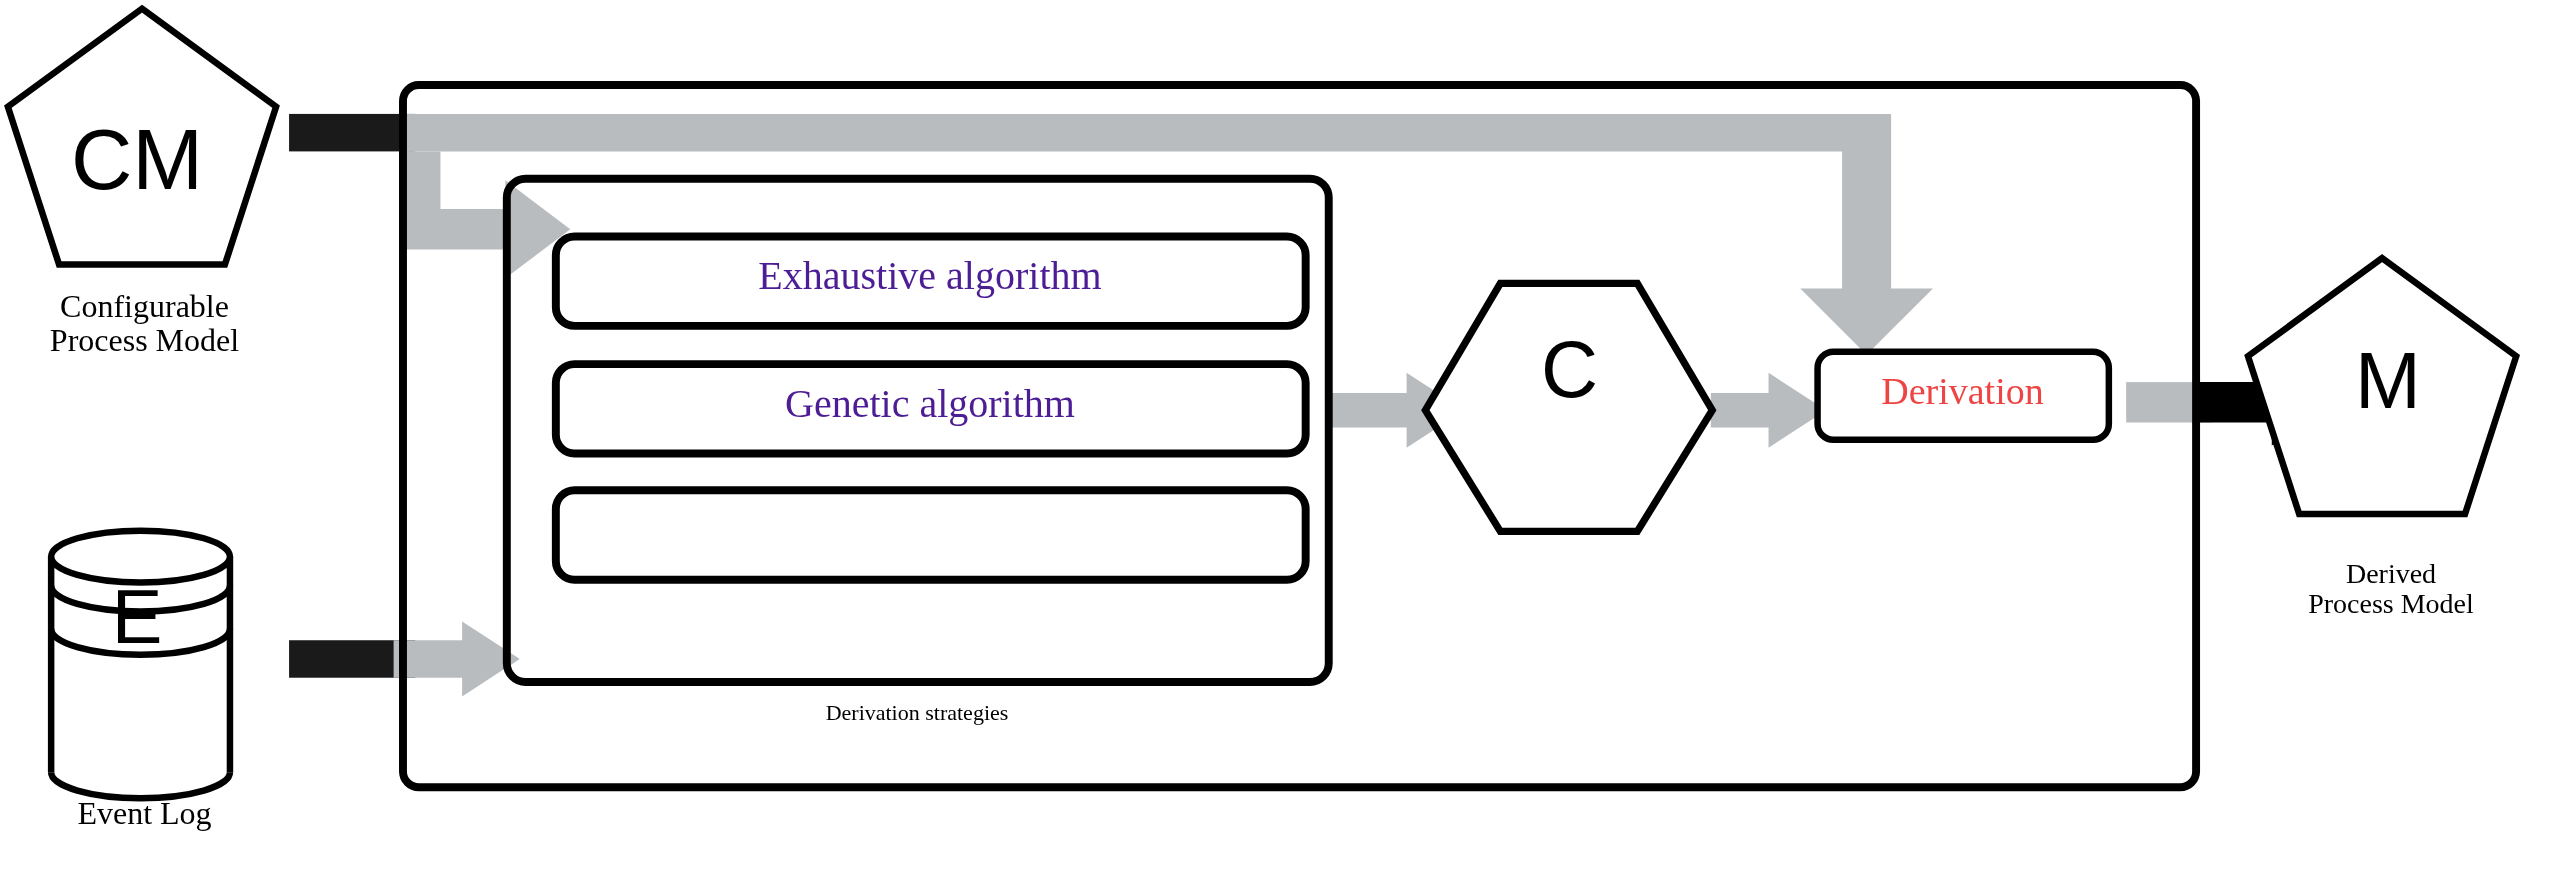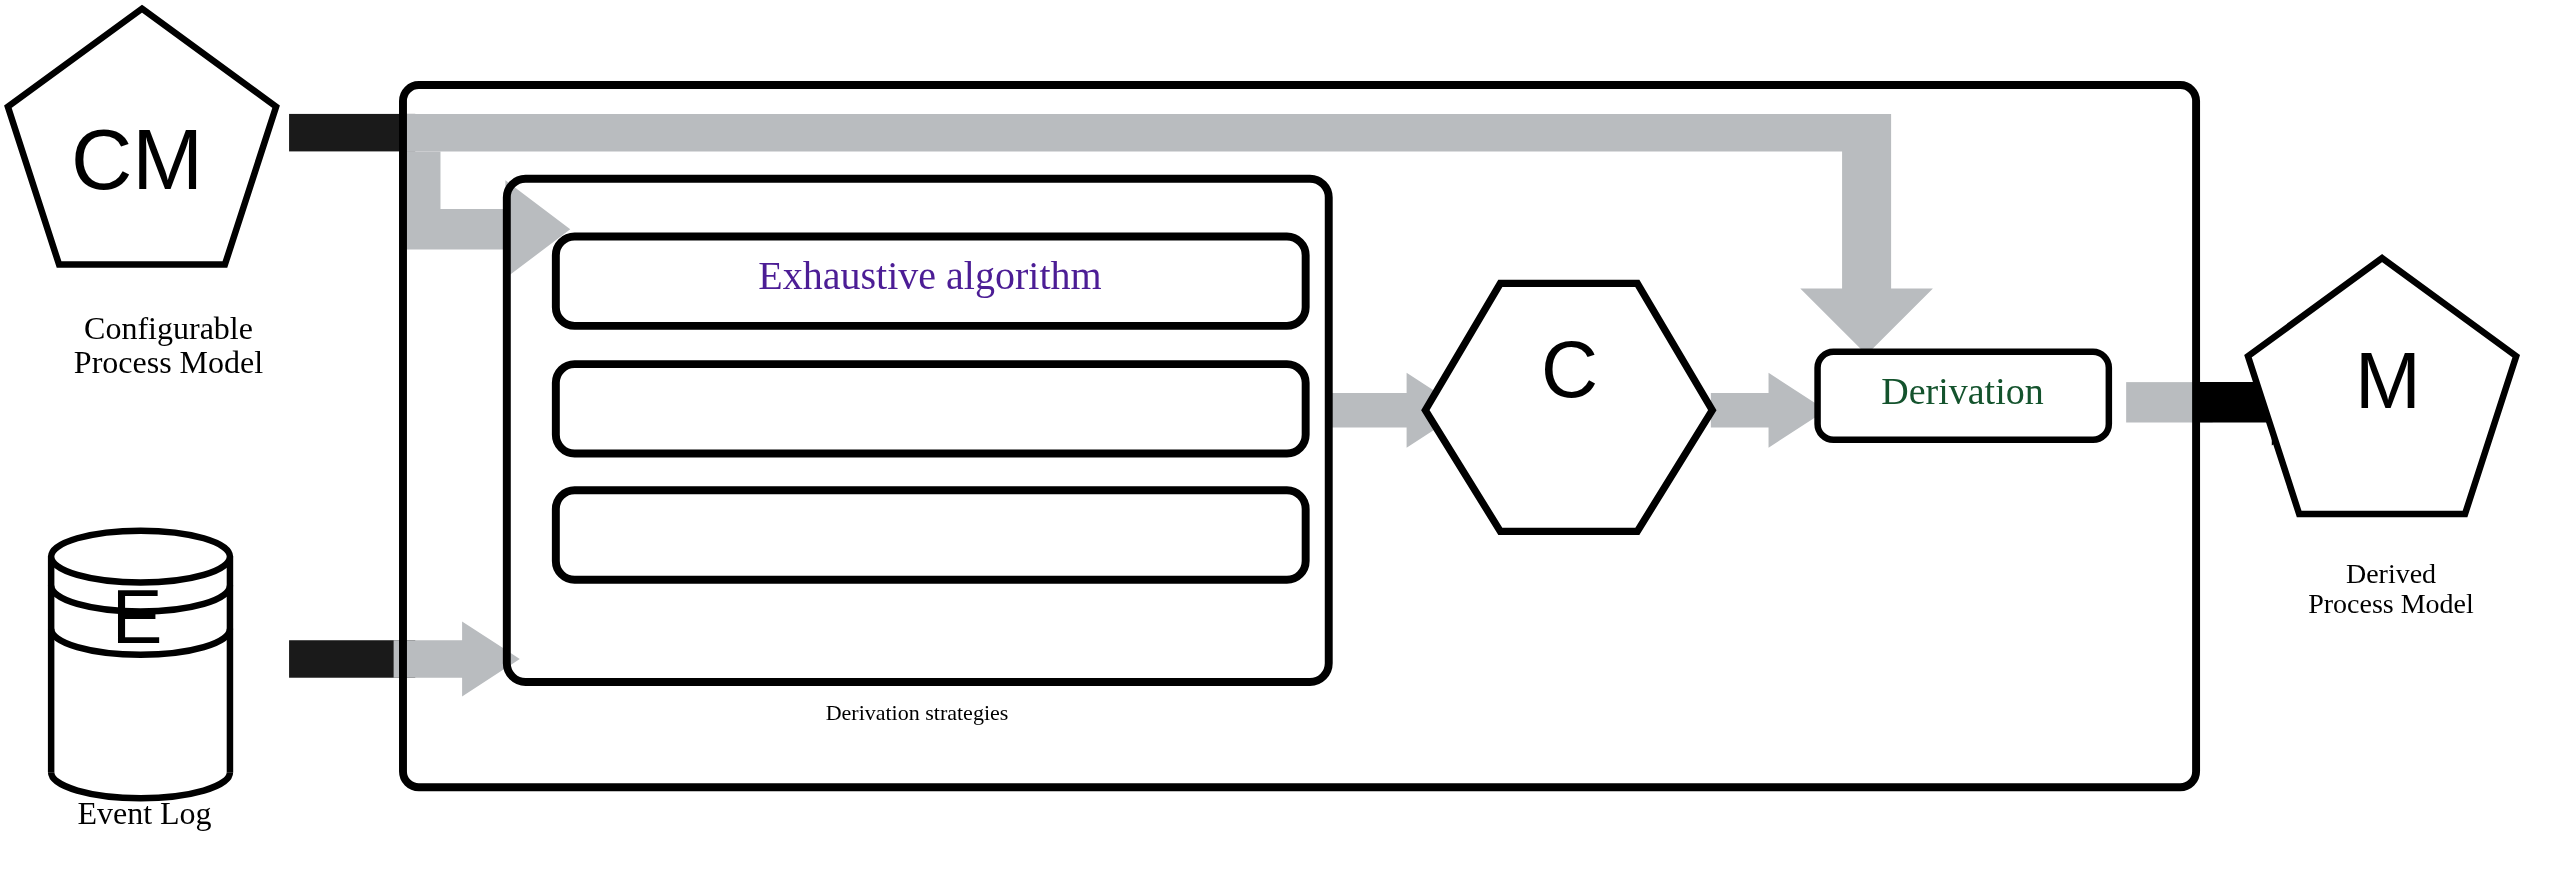--- a/index.html
+++ b/index.html
@@ -38,21 +38,21 @@
     font-family: "Liberation Serif", "DejaVu Serif", serif;
   }
 
   
   .letter-cm  { left: 0px;    top: 87px; width: 274px;  font-size: 85px; margin-top: 28px; }
   .letter-e   { left: 0px;    top: 577px; width: 274px;  font-size: 76px; }
   .letter-c   { left: 1425px; top: 328px; width: 289px;  font-size: 79px; }
   .letter-m   { left: 2280px; top: 339px; width: 216px;  font-size: 79px; }
 
   
-  .cap-cm  { left: 0px;    top: 312px;  width: 289px;  font-size: 32px; margin-left: 24px; }
+  .cap-cm  { left: 0px;    top: 290px;  width: 289px;  font-size: 32px; }
   .cap-e   { left: 0px;    top: 797px; width: 289px;  font-size: 32px; }
   .cap-cfg { left: 1399px; top: 525px;  width: 339px;  font-size: 32px; }
   .cap-m   { left: 2272px; top: 559px;  width: 238px;  font-size: 28px; }
   .cap-ds  { left: 506px;  top: 701px;  width: 822px; font-size: 22px; }
 
   
   .algo-label {
     position: absolute;
     left: 555px;
     width: 750px;
@@ -67,21 +67,21 @@
   .algo-2 { top: 380px; }
   .algo-3 { top: 506px; }
 
   .deriv-label {
     position: absolute;
     left: 1818px;
     top: 369px;
     width: 289px;
     text-align: center;
     font-size: 38px;
-    color: #14532d;
+    color: #ef4444;
     white-space: pre;
     pointer-events: none;
     font-family: "Liberation Serif", "DejaVu Serif", serif;
   }
 </style>
 </head>
 <body>
 
 <div id="stage">
 
@@ -188,20 +188,21 @@
   </svg>
 
   <div class="node-text glyph-sans letter-cm">CM</div>
   <div class="node-text serif cap-cm">Configurable
 Process Model</div>
 
   <div class="node-text glyph-sans letter-e">E</div>
   <div class="node-text serif cap-e">Event Log</div>
 
   <div class="algo-label algo-1">Exhaustive algorithm</div>
+  <div class="algo-label algo-2">Genetic algorithm</div>
 
   <div class="node-text serif cap-ds">Derivation strategies</div>
 
   <div class="node-text glyph-sans letter-c">C</div>
 
   <div class="deriv-label">Derivation</div>
 
   <div class="node-text glyph-sans letter-m">M</div>
   <div class="node-text serif cap-m">Derived
 Process Model</div>

